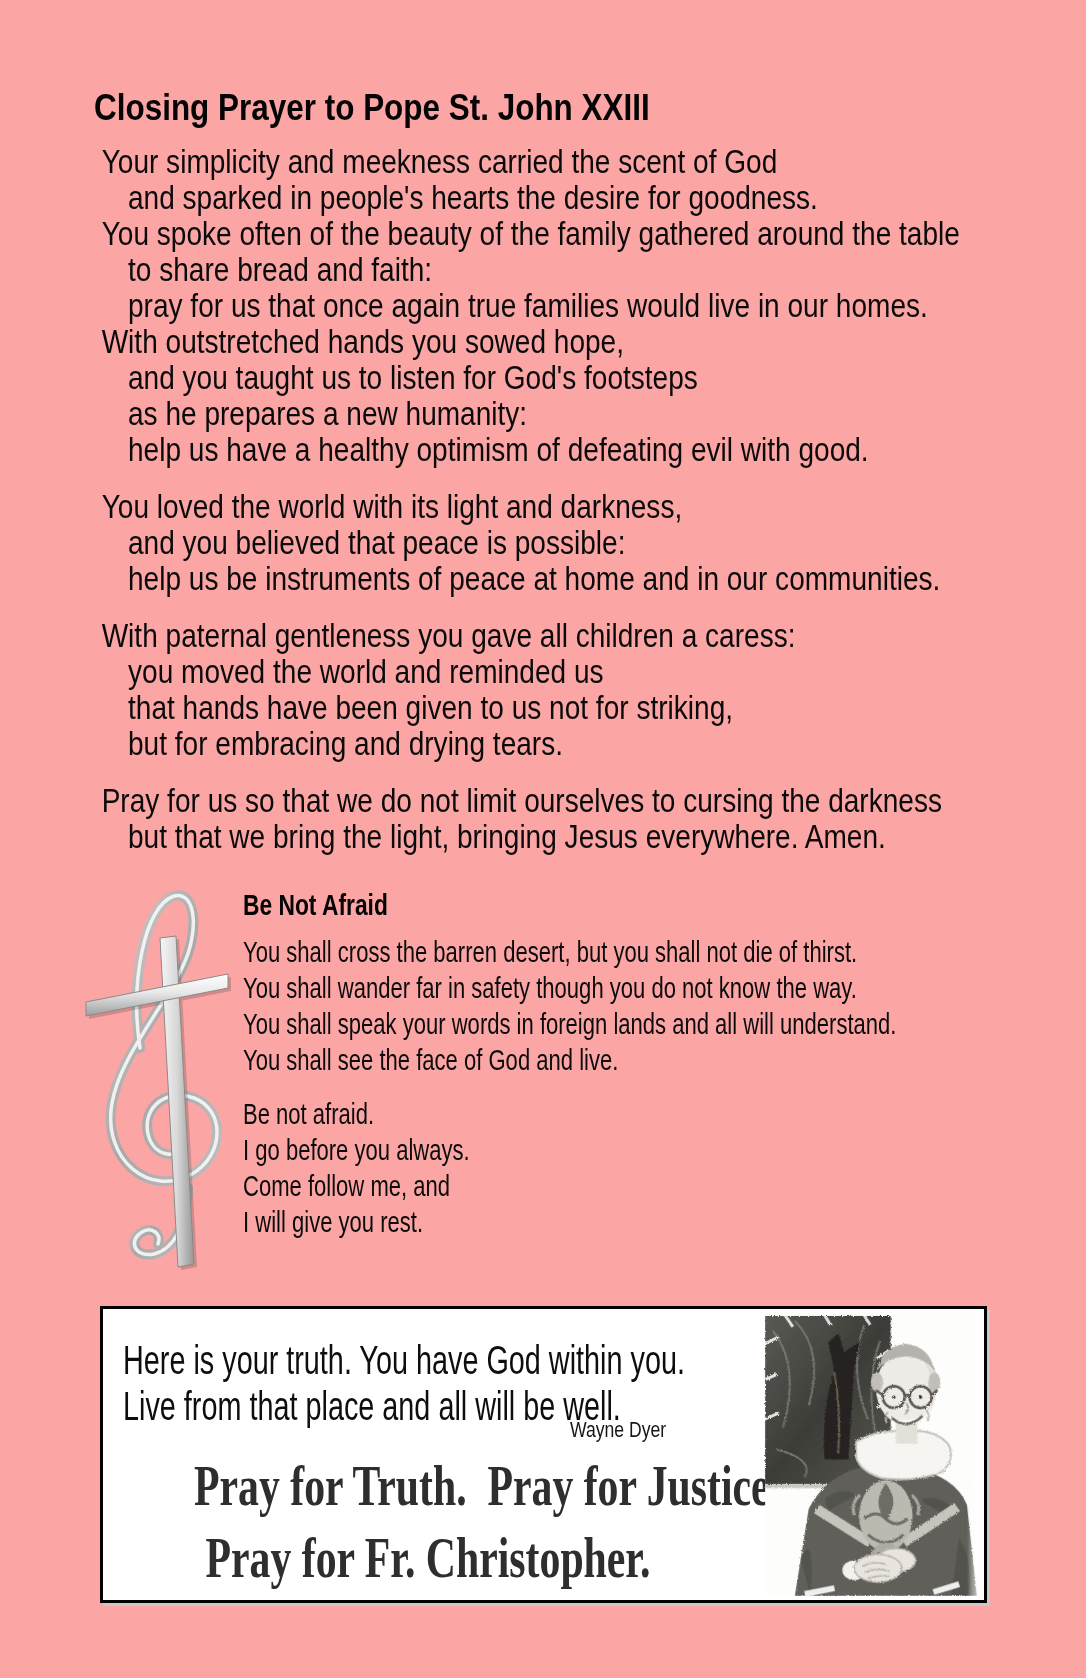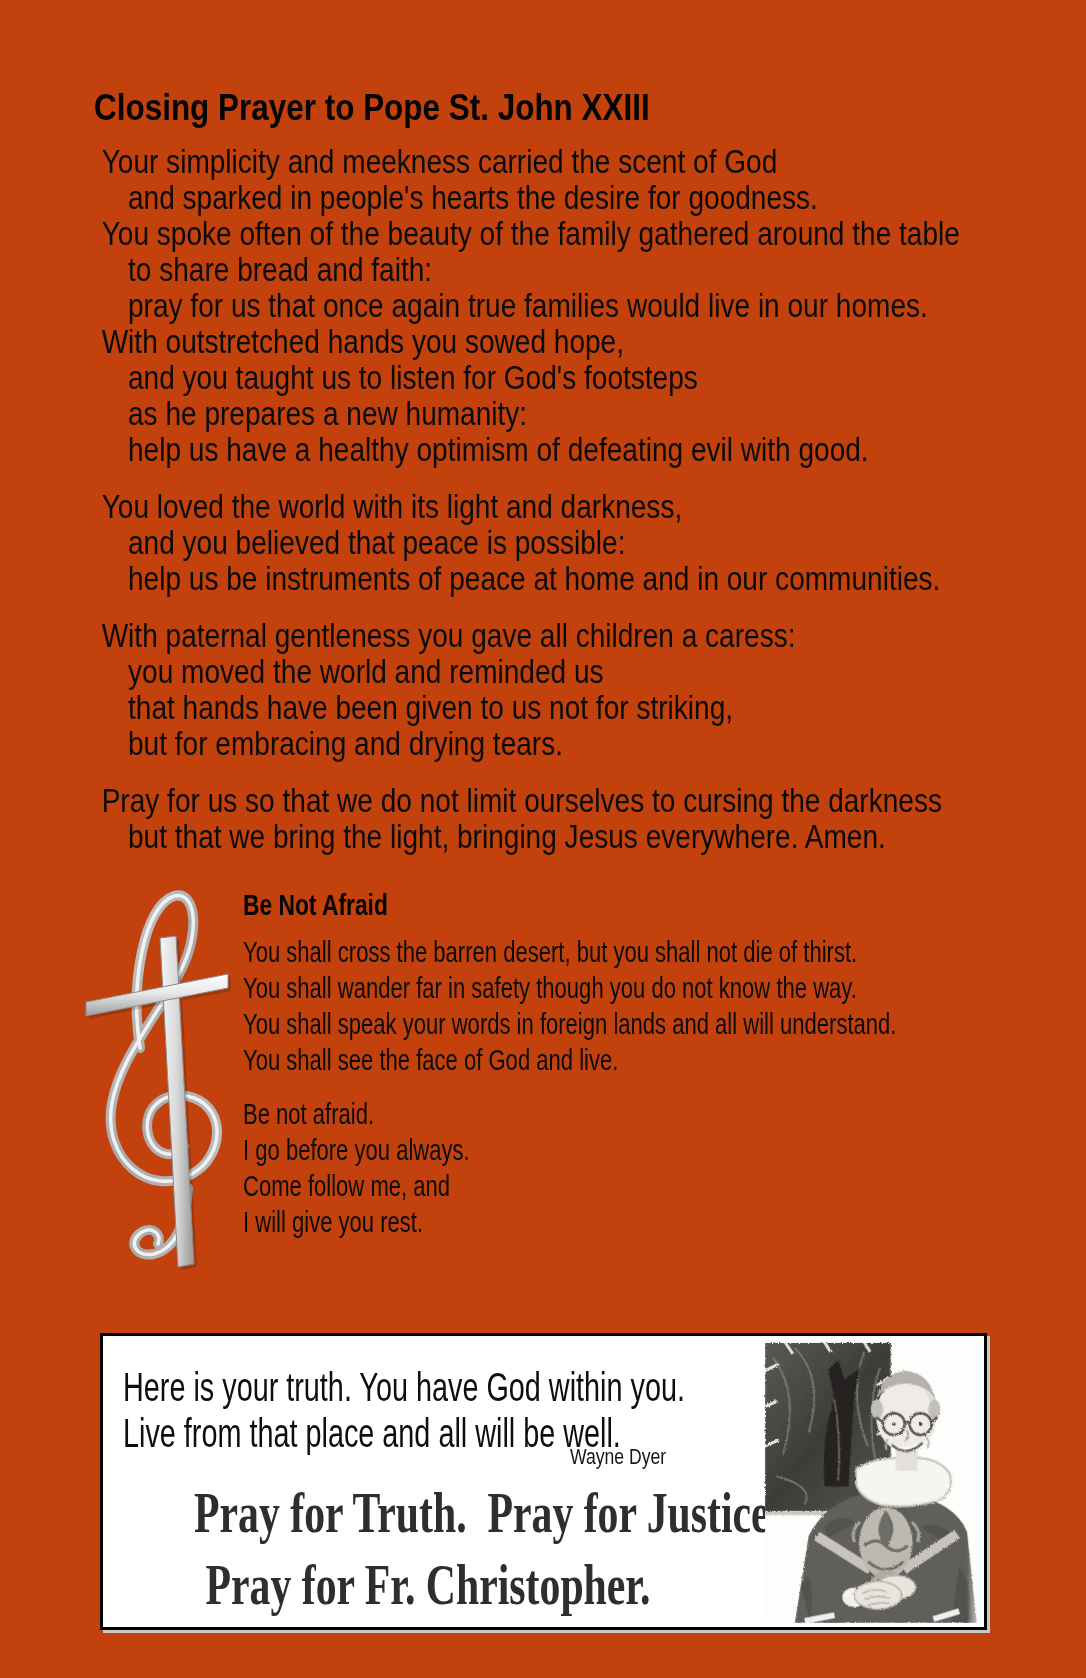--- a/index.html
+++ b/index.html
@@ -1,19 +1,19 @@
 <!DOCTYPE html>
 <html><head>
 <meta charset="utf-8">
 <style>
   html,body{margin:0;padding:0;background:#ffffff;}
   .page{
     position:relative;
     width:1086px;height:1678px;
-    background:#c2410c;
+    background:#fca5a5;
     overflow:hidden;
     font-family:"Liberation Sans", sans-serif;
     color:#0b0b0b;
   }
 
   
   .prayer-block{
     position:absolute;left:94px;top:86px;width:1180px;
     transform:scaleX(0.85);transform-origin:left top;
   }
@@ -34,21 +34,21 @@
   }
   .song-block h2{
     margin:0 0 8px 0;
     font-size:30px;line-height:42px;font-weight:bold;color:#050505;
   }
   .song-block .line{font-size:29px;line-height:36px;}
   .verse{margin:0 0 18px 0;}
 
   
   .quote-box{
-    position:absolute;left:100px;top:1333px;
+    position:absolute;left:100px;top:1306px;
     width:881px;height:291px;
     border:3px solid #000;
     background:#ffffff;
     box-shadow:3px 3px 0 #c9c9c9;
   }
   .quote{
     position:absolute;left:20px;top:28px;width:860px;
     transform:scaleX(0.72);transform-origin:left top;
   }
   .q-line{font-size:40px;line-height:46px;color:#0e0e0e;white-space:pre;}

